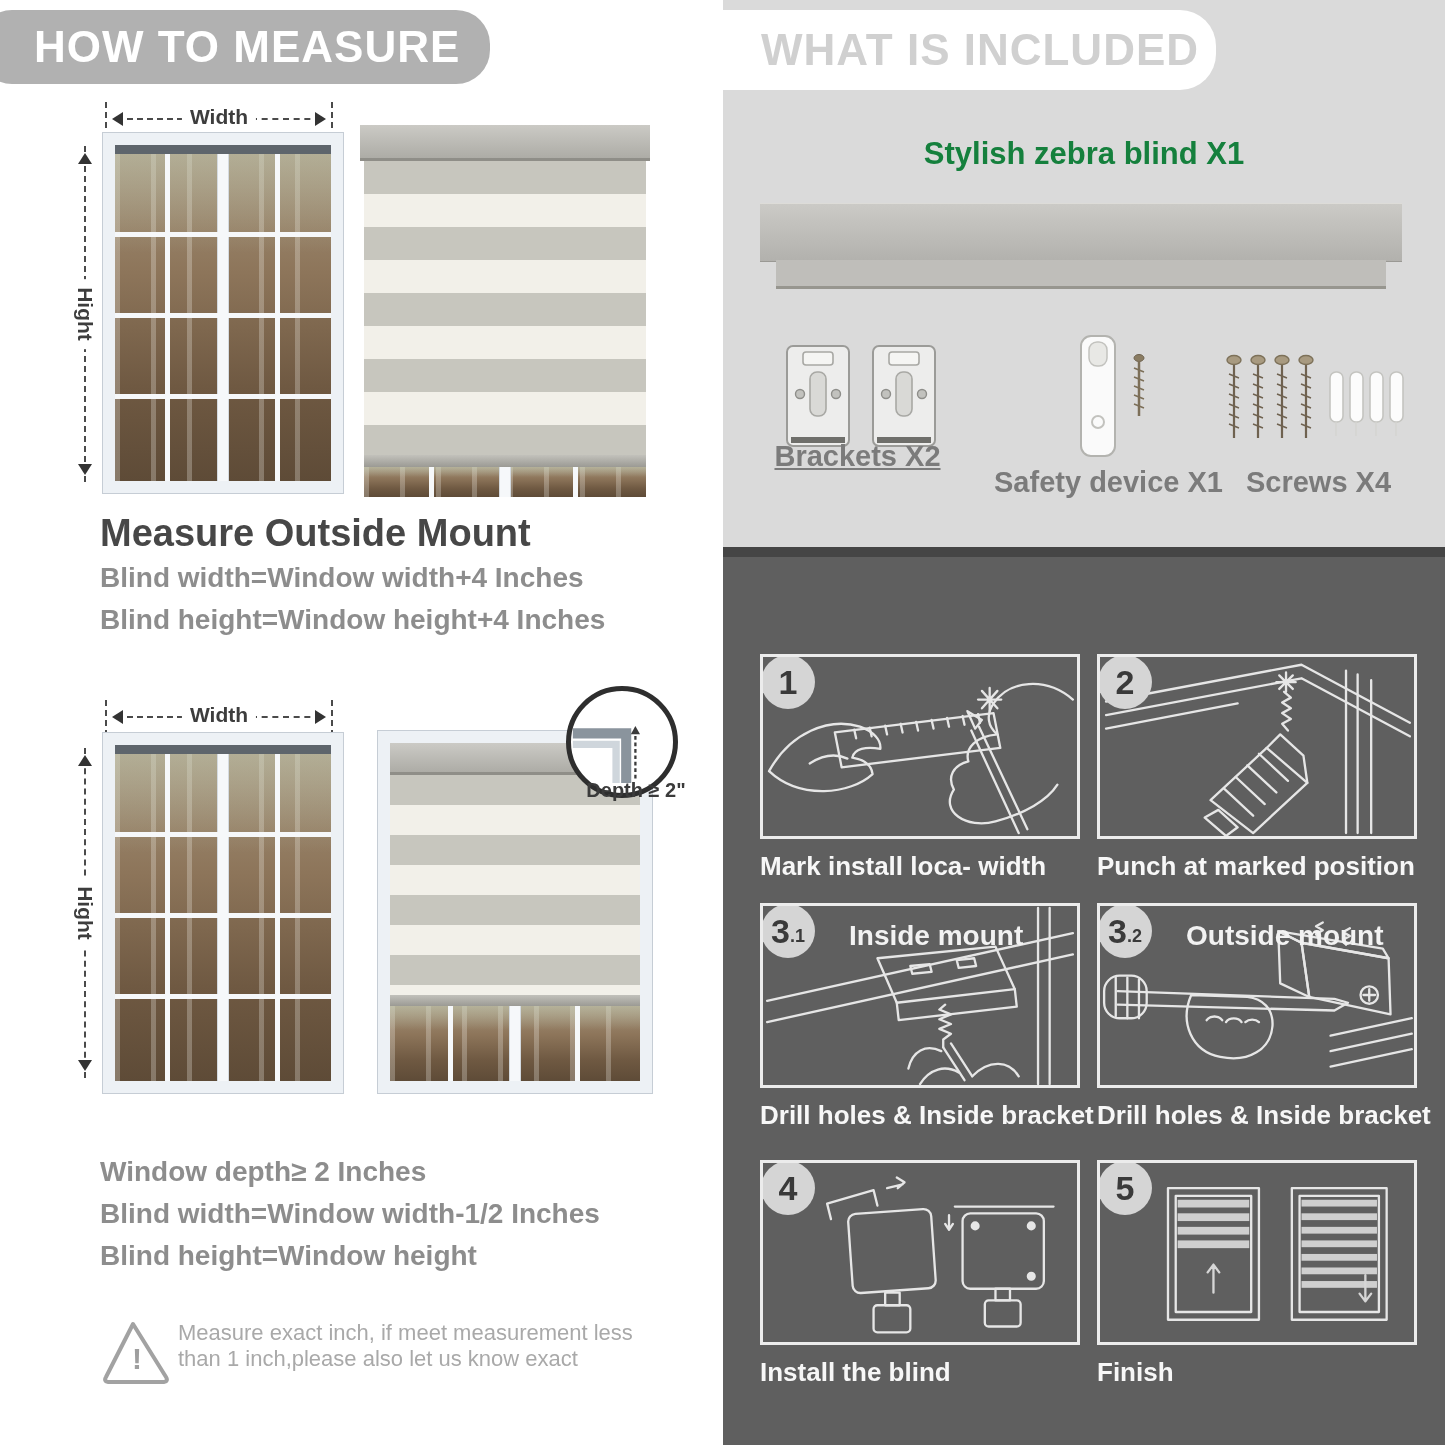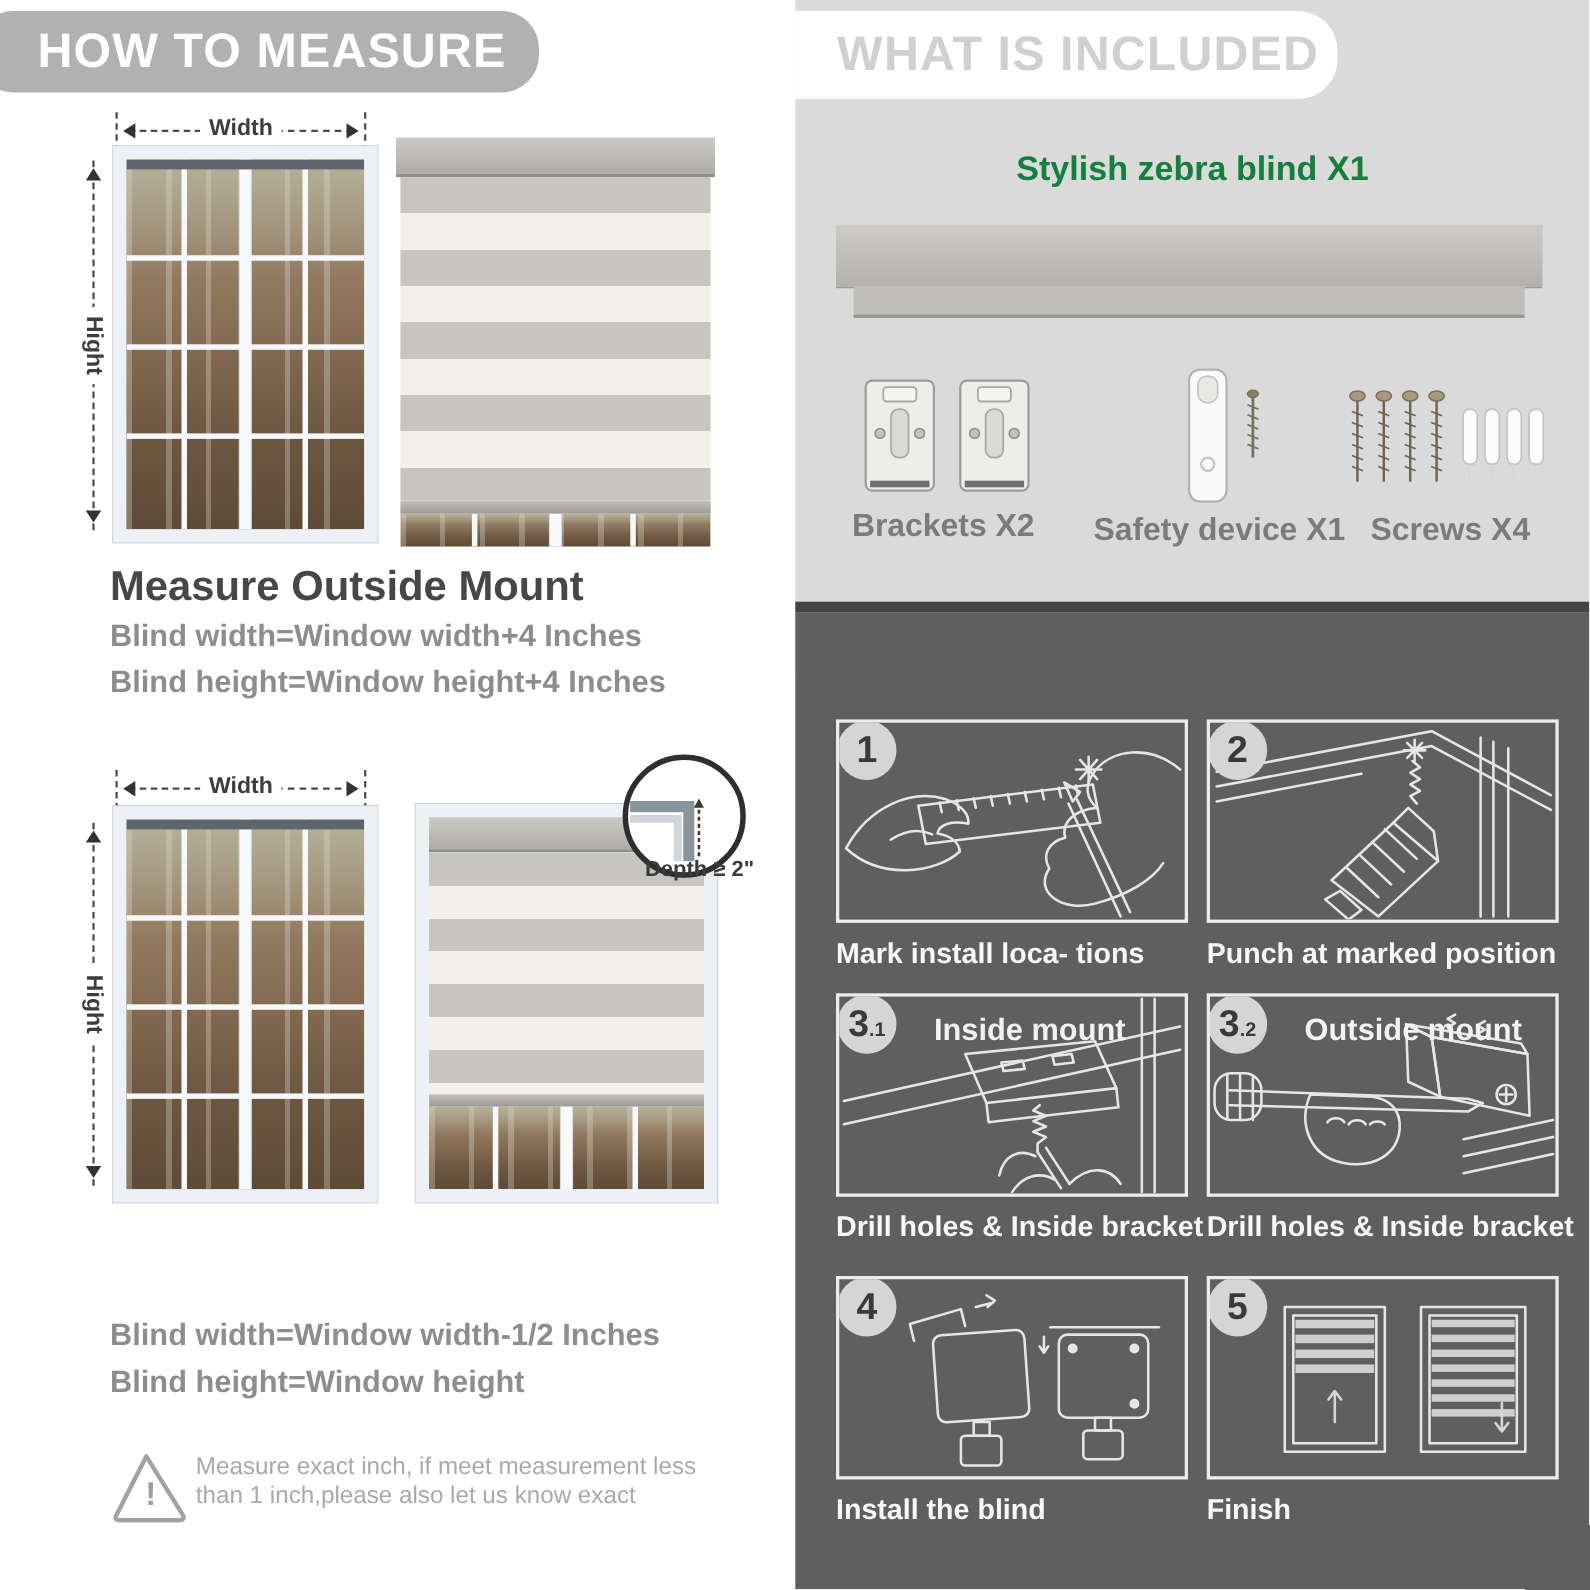--- a/index.html
+++ b/index.html
@@ -172,20 +172,21 @@
     <svg width="92" height="92" viewBox="0 0 100 100">
       <path d="M2,46 L60,46 L60,100" stroke="#8a949d" stroke-width="11" fill="none"></path>
       <path d="M2,58 L49,58 L49,100" stroke="#cfd6dc" stroke-width="8" fill="none"></path>
       <path d="M70,42 L70,98" stroke="#3a3a3a" stroke-width="2.5" stroke-dasharray="4 3" fill="none"></path>
       <path d="M70,38 l-5,9 l10,0 Z" fill="#3a3a3a"></path>
     </svg>
   </div>
   <div class="abs" style="left:556px;top:779px;width:160px;text-align:center;font-size:20px;
        font-weight:bold;color:#3b3b3b;z-index:6;">Depth ≥ 2"</div>
 
+  <div class="abs sec-line" style="left:100px;top:1156px;">Window depth≥ 2 Inches</div>
   <div class="abs sec-line" style="left:100px;top:1198px;">Blind width=Window width-1/2 Inches</div>
   <div class="abs sec-line" style="left:100px;top:1240px;">Blind height=Window height</div>
 
   <div class="abs" style="left:98px;top:1316px;width:78px;height:72px;">
     <svg width="78" height="72" viewBox="0 0 78 72">
       <path d="M35,8 L68,61 Q71,66 64,66 L12,66 Q5,66 8,61 Z" fill="none" stroke="#a2a2a2" stroke-width="4" stroke-linejoin="round"></path>
     </svg>
     <span class="abs" style="left:0;right:0;top:26px;text-align:center;font-size:30px;font-weight:bold;color:#9e9e9e;">!</span>
   </div>
   <div class="abs" style="left:178px;top:1320px;width:460px;">
@@ -261,21 +262,21 @@
         <rect x="112" y="30" width="13" height="50" rx="6"></rect>
         <rect x="132" y="30" width="13" height="50" rx="6"></rect>
         <rect x="152" y="30" width="13" height="50" rx="6"></rect>
         <rect x="172" y="30" width="13" height="50" rx="6"></rect>
       </g>
       <g stroke="#d4d4d0" stroke-width="1.4" fill="none">
         <path d="M118,80 l0,14 M138,80 l0,14 M158,80 l0,14 M178,80 l0,14"></path>
       </g>
     </svg>
 
-    <div class="abs inc-label" style="left:22px;top:462px;width:225px;">Brackets X2</div>
+    <div class="abs inc-label" style="left:22px;top:440px;width:225px;text-decoration:underline;">Brackets X2</div>
     <div class="abs inc-label" style="left:258px;top:466px;width:255px;">Safety device X1</div>
     <div class="abs inc-label" style="left:503px;top:466px;width:185px;">Screws X4</div>
   </div>
 
   <div class="abs" style="left:723px;top:547px;width:722px;height:10px;background:#454545;"></div>
 
   <div class="abs" style="left:723px;top:557px;width:722px;height:888px;background:#5f5f5f;">
 
 
     <div class="abs step-frame" style="left:37px;top:97px;width:320px;height:185px;">
@@ -286,21 +287,21 @@
         <path d="M4,118 C26,78 66,62 98,72 C112,77 120,86 119,95 C104,92 92,95 90,104 C102,106 110,112 111,121 C88,142 36,148 4,118"></path>
         <path d="M46,110 C60,101 74,100 85,105"></path>
         <path d="M72,78 L236,58 L243,94 L79,114 Z"></path>
         <path d="M92,75 l2,9 M108,73 l2,9 M124,71 l2,9 M140,69 l2,9 M156,67 l2,9 M172,65 l2,9 M188,63 l2,9 M204,61 l2,9 M220,59 l2,9"></path>
         <path d="M318,44 C290,20 252,24 236,48 C228,60 230,72 240,80 C218,82 206,94 210,108 C194,112 188,124 195,137 C180,160 208,178 238,170 C268,162 292,148 302,132"></path>
         <path d="M262,182 L213,76 M271,178 L221,72"></path>
         <path d="M217,74 L209,56 L224,65 Z"></path>
         <path d="M232,32 l0,24 M220,44 l24,0 M224,35 l16,18 M240,35 l-16,18"></path>
       </svg>
     </div>
-    <div class="abs caption" style="left:37px;top:294px;">Mark install loca- tions</div>
+    <div class="abs caption" style="left:37px;top:294px;">Mark install loca- width</div>
 
     <div class="abs step-frame" style="left:374px;top:97px;width:320px;height:185px;">
       <div class="badge">
         <span>2</span>
       </div>
       <svg width="314" height="179" viewBox="0 0 320 185" stroke="#e6e6e6" stroke-width="2.4" fill="none" stroke-linecap="round" stroke-linejoin="round">
         <path d="M4,46 L206,8 L318,68 M4,60 L206,22 L318,82 M4,74 L140,48"></path>
         <path d="M252,14 L252,182 M264,18 L264,182 M278,24 L278,182"></path>
         <path d="M112,148 L170,94 L212,130 L156,182 Z"></path>
         <path d="M126,136 L156,164 M138,124 L168,152 M150,112 L180,140 M162,100 L192,128"></path>

